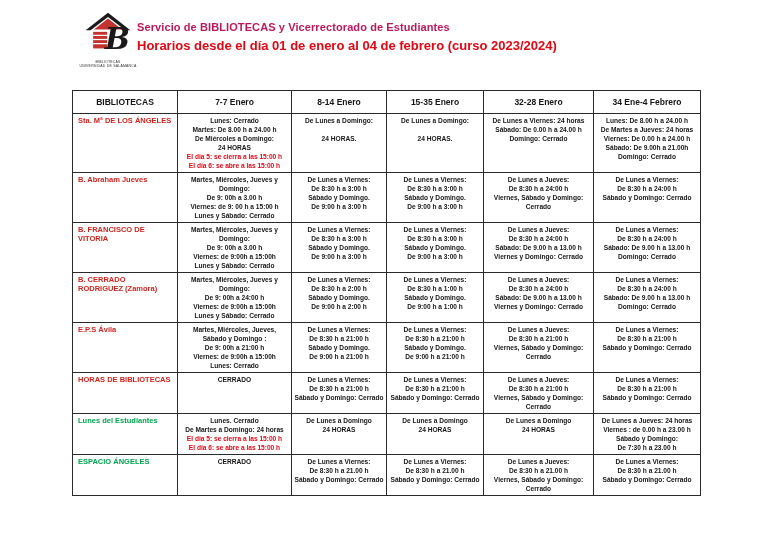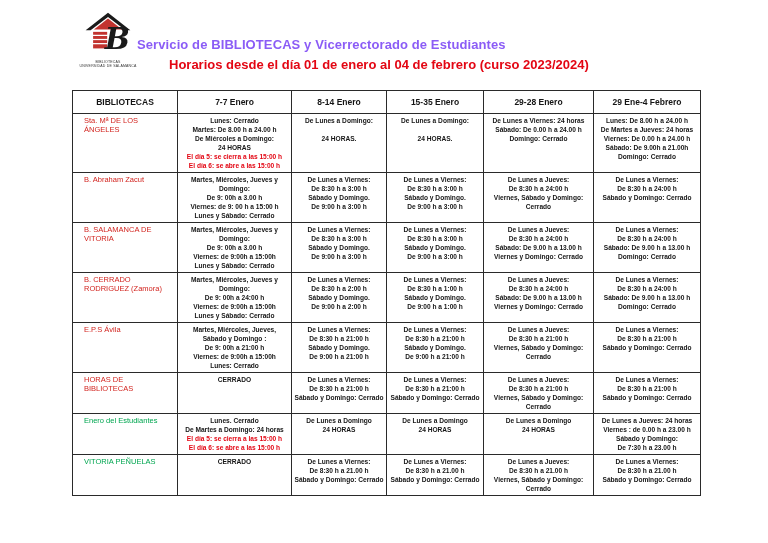--- a/index.html
+++ b/index.html
@@ -6,36 +6,36 @@
   .page{
     width:768px;height:543px;background:#ffffff;position:relative;
     font-family:"Liberation Sans",sans-serif;overflow:hidden;
     margin:0 auto;
   }
   
   .brand{position:absolute;left:79px;top:12px;width:58px;text-align:center;}
   .brand svg{display:block;margin:0 auto;}
   .brand-caption{font-size:3.5px;color:#333;line-height:4px;letter-spacing:.2px;}
   .titles{position:absolute;left:137px;top:21px;}
-  .title{font-size:13px;font-weight:bold;color:#8b5cf6;letter-spacing:.1px;margin-top:16px;}
-  .subtitle{font-size:13px;font-weight:bold;color:#e30613;margin-top:5px;margin-left:32px;}
+  .title{font-size:11px;font-weight:bold;color:#be185d;letter-spacing:.1px;}
+  .subtitle{font-size:13px;font-weight:bold;color:#e30613;margin-top:5px;}
   
   table.sched{
     position:absolute;left:72px;top:90px;width:628px;
     border-collapse:collapse;table-layout:fixed;
   }
   .sched th,.sched td{border:1px solid #2a2a2a;vertical-align:top;}
   .sched th{
     font-size:8.5px;font-weight:bold;color:#151515;
     text-align:center;padding:6px 2px;
   }
   .sched td{padding:2px 2px;}
   td.lbl{
-    font-size:7.5px;font-weight:normal;text-align:left;
-    padding:2px 11px;line-height:9px;
+    font-size:7.5px;font-weight:bold;text-align:left;
+    padding:2px 5px;line-height:9px;
   }
   td.lbl.red{color:#d2241f;}
   td.lbl.green{color:#00a650;}
   .ln{
     font-size:6.6px;font-weight:bold;line-height:9px;
     text-align:center;color:#151515;white-space:nowrap;overflow:hidden;
   }
   .red-ln{color:#e30613;}
 </style>
 </head>
@@ -73,22 +73,22 @@
       <col style="width:97px">
         <col style="width:110px">
         <col style="width:107px">
     </colgroup>
     <thead>
       <tr>
         <th>BIBLIOTECAS</th>
         <th>7-7 Enero</th>
         <th>8-14 Enero</th>
         <th>15-35 Enero</th>
-        <th>29-28 Enero</th>
-        <th>29 Ene-4 Febrero</th>
+        <th>32-28 Enero</th>
+        <th>34 Ene-4 Febrero</th>
       </tr>
     </thead>
     <tbody>
         <tr>
           <td class="lbl red">Sta. Mª DE LOS ÁNGELES</td>
           <td>
             <div class="ln">Lunes: Cerrado</div>
             <div class="ln">Martes: De 8.00 h a 24.00 h</div>
             <div class="ln">De Miércoles a Domingo:</div>
             <div class="ln">24 HORAS</div>
@@ -112,21 +112,21 @@
           </td>
           <td>
             <div class="ln">Lunes: De 8.00 h a 24.00 h</div>
             <div class="ln">De Martes a Jueves:  24 horas</div>
             <div class="ln">Viernes:  De 0.00 h a 24.00 h</div>
             <div class="ln">Sábado: De 9.00h a 21.00h</div>
             <div class="ln">Domingo: Cerrado</div>
           </td>
         </tr>
         <tr>
-          <td class="lbl red">B. Abraham Zacut</td>
+          <td class="lbl red">B. Abraham Jueves</td>
           <td>
             <div class="ln">Martes, Miércoles, Jueves  y</div>
             <div class="ln">Domingo:</div>
             <div class="ln">De 9: 00h a 3.00 h</div>
             <div class="ln">Viernes: de 9: 00 h a 15:00 h</div>
             <div class="ln">Lunes y Sábado: Cerrado</div>
           </td>
           <td>
             <div class="ln">De Lunes a Viernes:</div>
             <div class="ln">De 8:30 h a 3:00 h</div>
@@ -145,21 +145,21 @@
             <div class="ln">Viernes, Sábado y Domingo:</div>
             <div class="ln">Cerrado</div>
           </td>
           <td>
             <div class="ln">De Lunes a Viernes:</div>
             <div class="ln">De 8:30 h a 24:00 h</div>
             <div class="ln">Sábado y Domingo: Cerrado</div>
           </td>
         </tr>
         <tr>
-          <td class="lbl red">B. SALAMANCA DE VITORIA</td>
+          <td class="lbl red">B. FRANCISCO DE VITORIA</td>
           <td>
             <div class="ln">Martes, Miércoles, Jueves  y</div>
             <div class="ln">Domingo:</div>
             <div class="ln">De 9: 00h a 3.00 h</div>
             <div class="ln">Viernes: de 9:00h a 15:00h</div>
             <div class="ln">Lunes y Sábado:  Cerrado</div>
           </td>
           <td>
             <div class="ln">De Lunes a Viernes:</div>
             <div class="ln">De 8:30 h a 3:00 h</div>
@@ -273,21 +273,21 @@
             <div class="ln">Viernes, Sábado y Domingo:</div>
             <div class="ln">Cerrado</div>
           </td>
           <td>
             <div class="ln">De Lunes a Viernes:</div>
             <div class="ln">De 8:30 h a 21:00 h</div>
             <div class="ln">Sábado y Domingo: Cerrado</div>
           </td>
         </tr>
         <tr>
-          <td class="lbl green">Enero del Estudiantes</td>
+          <td class="lbl green">Lunes del Estudiantes</td>
           <td>
             <div class="ln">Lunes. Cerrado</div>
             <div class="ln">De Martes a Domingo: 24 horas</div>
             <div class="ln red-ln">El día 5: se cierra a las 15:00 h</div>
             <div class="ln red-ln">El día 6: se abre a las 15:00 h</div>
           </td>
           <td>
             <div class="ln">De Lunes a Domingo</div>
             <div class="ln">24 HORAS</div>
           </td>
@@ -300,21 +300,21 @@
             <div class="ln">24 HORAS</div>
           </td>
           <td>
             <div class="ln">De Lunes a Jueves: 24 horas</div>
             <div class="ln">Viernes : de 0.00 h a 23.00 h</div>
             <div class="ln">Sábado y Domingo:</div>
             <div class="ln">De 7:30 h a 23.00 h</div>
           </td>
         </tr>
         <tr>
-          <td class="lbl green">VITORIA PEÑUELAS</td>
+          <td class="lbl green">ESPACIO ÁNGELES</td>
           <td>
             <div class="ln">CERRADO</div>
           </td>
           <td>
             <div class="ln">De Lunes a Viernes:</div>
             <div class="ln">De 8:30 h a 21.00 h</div>
             <div class="ln">Sábado y Domingo: Cerrado</div>
           </td>
           <td>
             <div class="ln">De Lunes a Viernes:</div>

